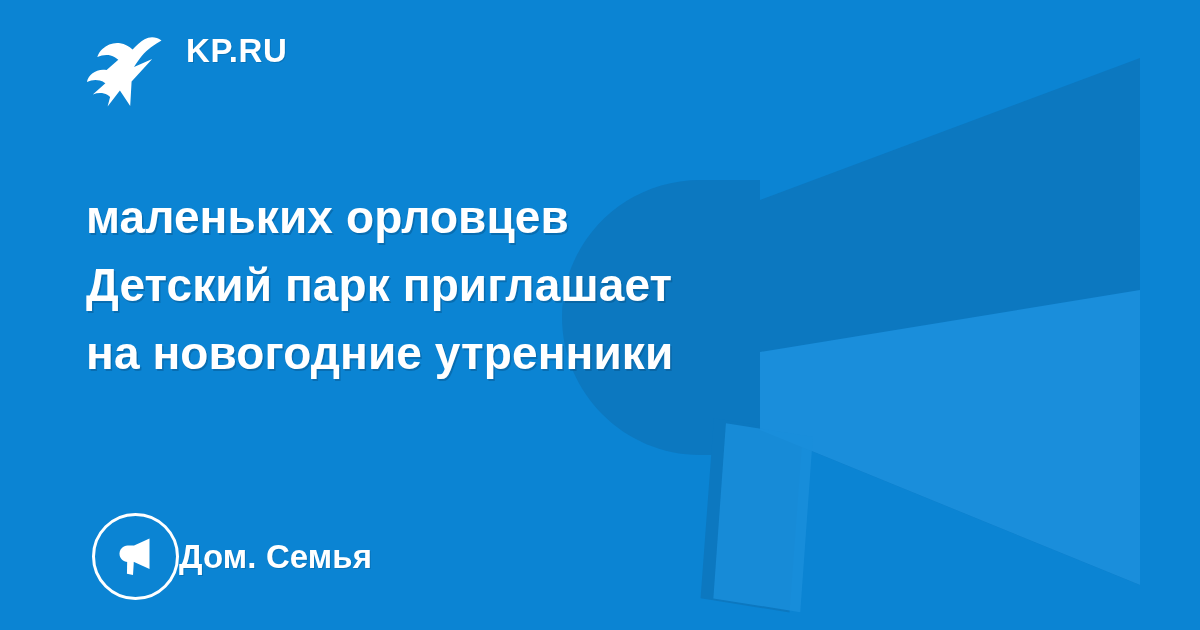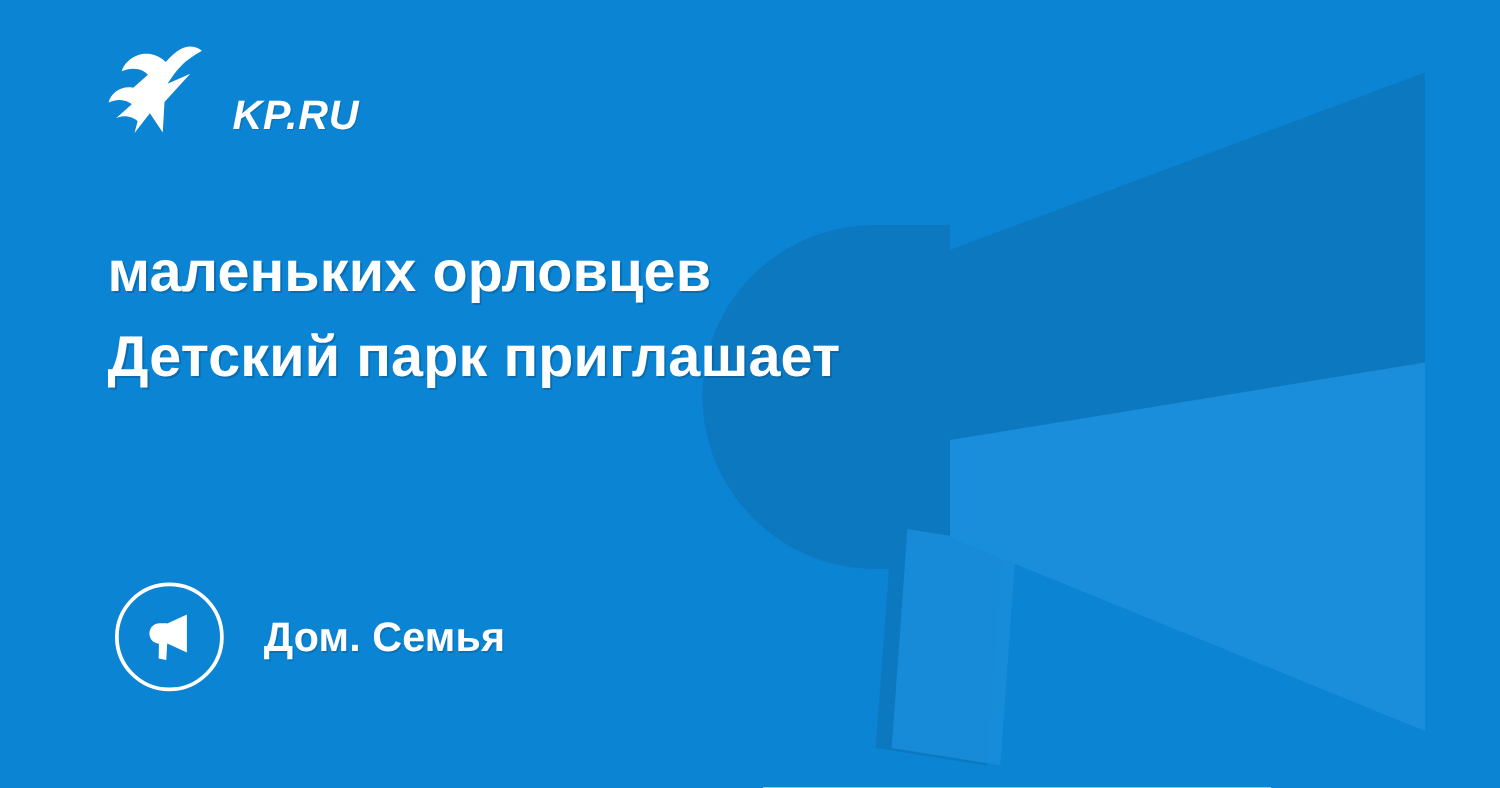--- a/index.html
+++ b/index.html
@@ -30,24 +30,23 @@
     width: 1200px;
     height: 630px;
   }
 
   
   .brand {
     position: absolute;
     left: 86px;
     top: 34px;
     display: flex;
-    align-items: flex-end;
+    align-items: flex-start;
     gap: 22px;
     height: 74px;
-    font-style: italic;
   }
   .brand-mark {
     width: 78px;
     height: 74px;
     display: block;
     flex: 0 0 auto;
   }
   .brand-mark svg { display: block; width: 78px; height: 74px; }
 
   .brand-name {
@@ -74,24 +73,23 @@
     line-height: 68px;
     letter-spacing: 0.1px;
     text-shadow: 1.5px 1.5px 0 rgba(4,74,122,0.38);
   }
   .headline .hl-line { display: block; white-space: nowrap; }
 
   
   .rubric {
     position: absolute;
     left: 92px;
-    top: 465px;
+    top: 512px;
     display: flex;
     align-items: center;
-    gap: 32px;
     height: 88px;
   }
   .rubric-badge {
     width: 87px;
     height: 87px;
     border-radius: 50%;
     border: 3px solid #ffffff;
     box-sizing: border-box;
     display: flex;
     align-items: center;
@@ -143,20 +141,21 @@
                  L45.6 47.6 L66.2 25.0 L48.0 33.0 C52.6 25.6 58.4 18.0 65.0 13.3
                  C68.3 10.9 71.9 8.5 75.5 6.5 Z" fill="#ffffff"></path>
       </svg>
     </span>
     <span class="brand-name">KP.RU</span>
   </div>
 
   <h1 class="headline">
     <span class="hl-line">маленьких орловцев</span>
     <span class="hl-line">Детский парк приглашает</span>
+    <span class="hl-line">на новогодние утренники</span>
   </h1>
 
   <div class="rubric">
     <span class="rubric-badge">
       <span style="display:block;line-height:0;">
         <svg viewBox="0 0 46 46" xmlns="http://www.w3.org/2000/svg" aria-hidden="true">
           <path d="M36.5 5.5 L36.5 36.0 L20.0 28.4 L20.0 13.1 Z" fill="#ffffff"></path>
           <path d="M20.6 12.6 L20.6 28.9 L14.6 28.9 C10.1 28.9 6.5 25.3 6.5 20.8
                    C6.5 16.3 10.1 12.6 14.6 12.6 Z" fill="#ffffff"></path>
           <path d="M12.6 26.6 L19.4 26.6 L21.6 41.2 L15.4 41.2 Z" fill="#ffffff" transform="rotate(12 17 34)"></path>

